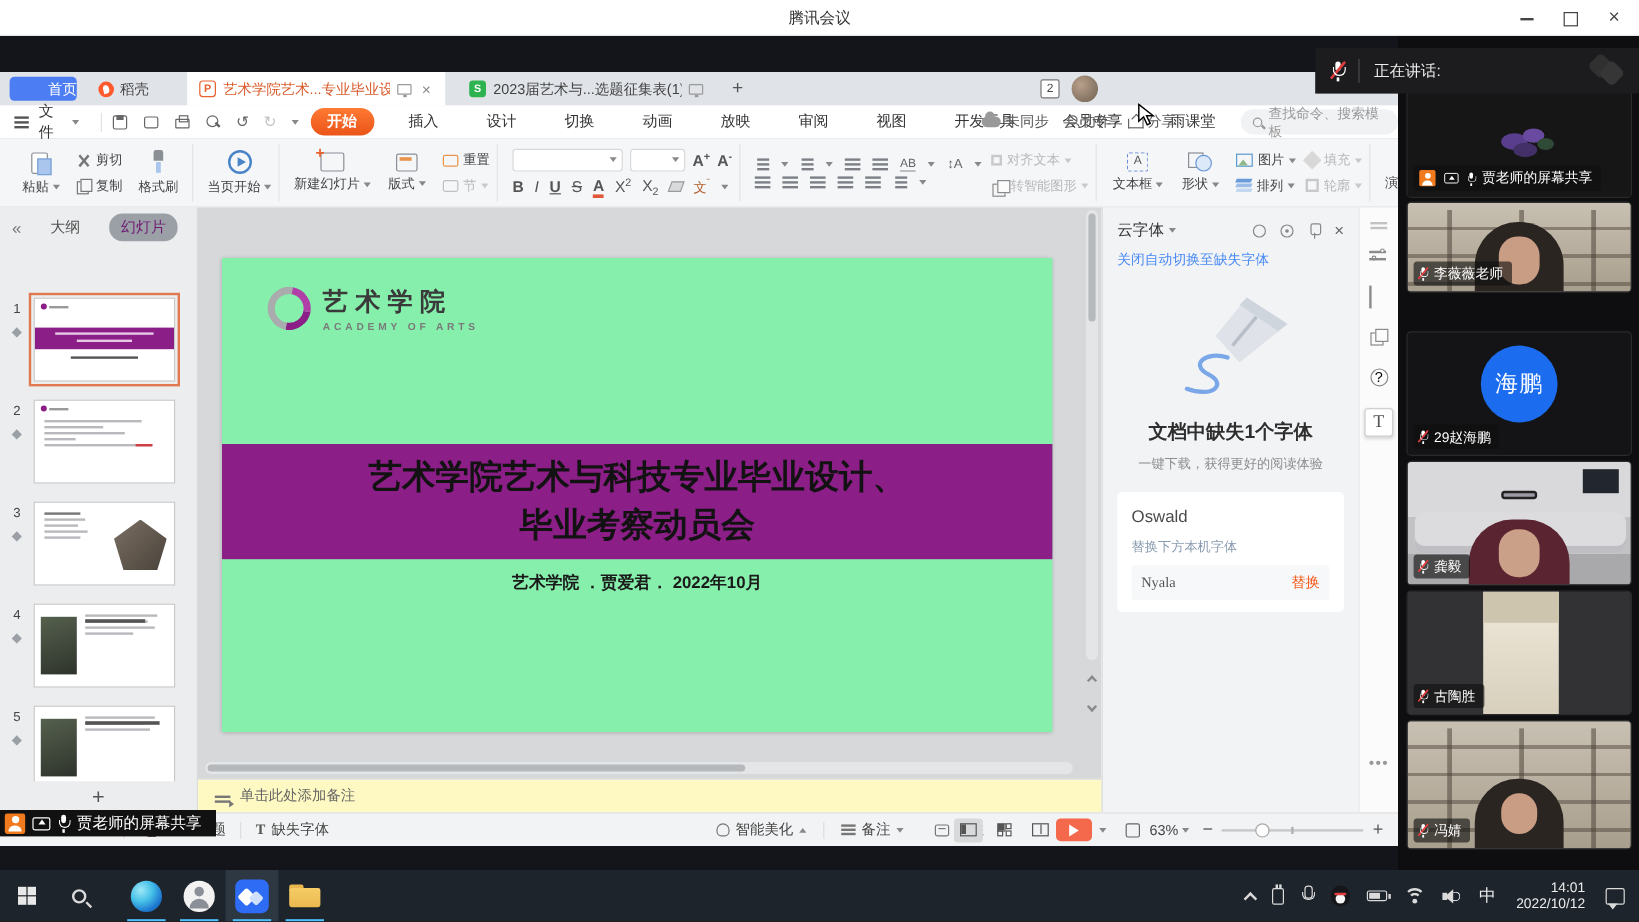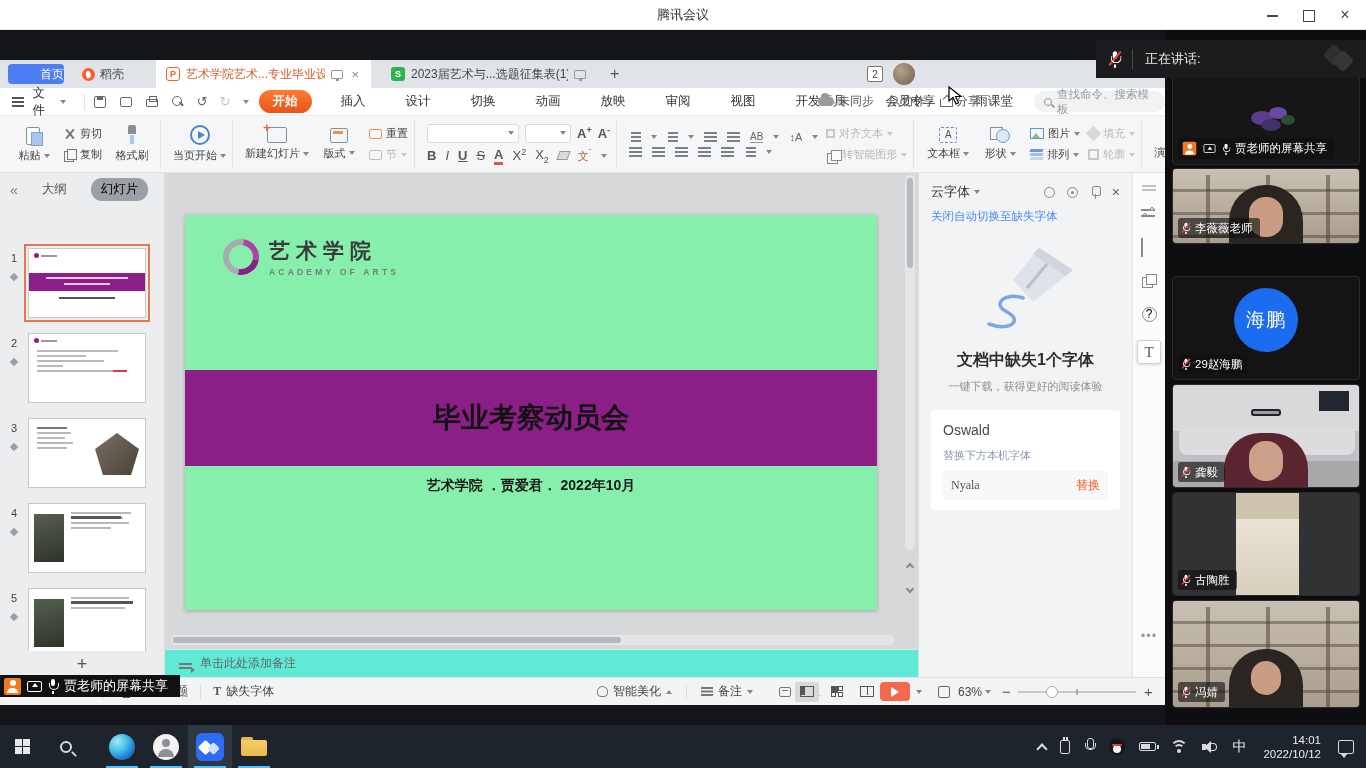--- a/index.html
+++ b/index.html
@@ -121,21 +121,21 @@
 .ic-mon .hand{position:absolute;right:-3px;bottom:-2px;width:7px;height:7px;background:#e8944d;border-radius:50% 50% 50% 0}
 .findcol{font-size:11px;color:#444}
 .expand{align-self:center;color:#999;font-size:11px;margin-left:2px}
 
 .content{position:relative;height:504px;display:flex}
 
 .sidebar{width:165px;background:#ebedee;border-right:1px solid #dcdcdc;display:flex;flex-direction:column}
 .sb-head{height:33px;display:flex;align-items:center;gap:14px;padding:0 10px;font-size:12.5px;color:#555}
 .sb-coll{color:#777;font-size:14px;cursor:pointer}
 .sb-tab{cursor:pointer;padding:3px 10px}
-.sb-tab.pill{background:#9aa0a6;color:#000000;border-radius:11px}
+.sb-tab.pill{background:#9aa0a6;color:#701a75;border-radius:11px}
 .thumbs{flex:1;overflow:hidden;position:relative}
 .thumb-row{position:absolute;left:0;width:100%;display:flex}
 .tnum{width:28px;text-align:center;font-size:11px;color:#444;padding-top:4px}
 .tstar{width:6px;height:6px;background:#9aa0a6;transform:rotate(45deg);margin:10px auto 0}
 .tbox{width:118px;height:70px;background:#fff;border:1px solid #c9c9c9;position:relative;cursor:pointer;overflow:hidden}
 .tbox.sel{outline:2px solid #e07850;outline-offset:2px}
 .mlogo{position:absolute;left:5px;top:4px;display:flex;align-items:center;gap:2px}
 .mlogo i{width:5px;height:5px;border-radius:50%;background:#8c1e87}
 .mlogo b{width:16px;height:2px;background:#9a9a9a}
 .pband{position:absolute;left:0;right:0;top:24px;height:18px;background:#8c1e87}
@@ -160,21 +160,21 @@
 .banner .l2{font-size:28px;font-weight:bold}
 .byline{position:absolute;left:0;right:0;top:262px;text-align:center;font-size:14px;font-weight:bold;color:#1a1a1a}
 .hscroll{position:absolute;left:6px;right:24px;bottom:32px;height:10px;background:#e3e5e7;border-radius:5px}
 .hscroll .hth{position:absolute;left:2px;top:2px;width:62%;height:6px;background:#b6b9bc;border-radius:3px}
 .vscroll{position:absolute;right:3px;top:2px;width:10px;height:375px;background:#e3e5e7;border-radius:5px}
 .vscroll .vth{position:absolute;left:2px;top:3px;width:6px;height:90px;background:#b6b9bc;border-radius:3px}
 .pagebtns{position:absolute;right:1px;top:386px;display:flex;flex-direction:column;gap:6px}
 .pgb{width:14px;height:16px;display:flex;align-items:center;justify-content:center;cursor:pointer}
 .chevU{width:6px;height:6px;border-left:2px solid #8a8a8a;border-top:2px solid #8a8a8a;transform:rotate(45deg)}
 .chevD{width:6px;height:6px;border-left:2px solid #8a8a8a;border-top:2px solid #8a8a8a;transform:rotate(225deg)}
-.notesbar{position:absolute;left:0;right:0;bottom:0;height:28px;background:#5eead4;border-top:1px solid #e3e3e3;display:flex;align-items:center;gap:8px;padding:0 14px;font-size:12px;color:#666}
+.notesbar{position:absolute;left:0;right:0;bottom:0;height:28px;background:#fef9c3;border-top:1px solid #e3e3e3;display:flex;align-items:center;gap:8px;padding:0 14px;font-size:12px;color:#666}
 .nico{width:13px;height:2px;background:#777;box-shadow:0 4px 0 #777;position:relative}
 .nico::after{content:"";position:absolute;right:-3px;top:4px;border-top:3px solid transparent;border-bottom:3px solid transparent;border-left:4px solid #777}
 
 .fpanel{width:214px;background:#f2f3f5;border-left:1px solid #dddddd;position:relative;font-size:12px}
 .fp-head{display:flex;align-items:center;padding:10px 12px 6px;color:#333;font-size:13px;gap:4px}
 .fp-icons{margin-left:auto;display:flex;align-items:center;gap:10px;color:#777}
 .fpi{width:13px;height:13px;position:relative;cursor:pointer}
 .fpi-cm::after{content:"";position:absolute;inset:1px;border:1.5px solid #888;border-radius:50%}
 .fpi-gear::after{content:"";position:absolute;inset:1px;border:1.5px solid #888;border-radius:50%}
 .fpi-gear::before{content:"";position:absolute;left:5px;top:5px;width:3px;height:3px;background:#888;border-radius:50%;z-index:1}
@@ -686,20 +686,21 @@
       <div class="editor">
         <div class="slide">
           <div class="logo">
             <div class="swirl"></div>
             <div class="logotxt">
               <div class="cn">艺术学院</div>
               <div class="en">ACADEMY OF ARTS</div>
             </div>
           </div>
           <div class="banner">
+            <div class="l1">艺术学院艺术与科技专业毕业设计、</div>
             <div class="l2">毕业考察动员会</div>
           </div>
           <div class="byline">艺术学院 ．贾爱君． 2022年10月</div>
         </div>
         <div class="hscroll">
             <div class="hth"></div>
           </div>
         <div class="vscroll">
             <div class="vth"></div>
           </div>

